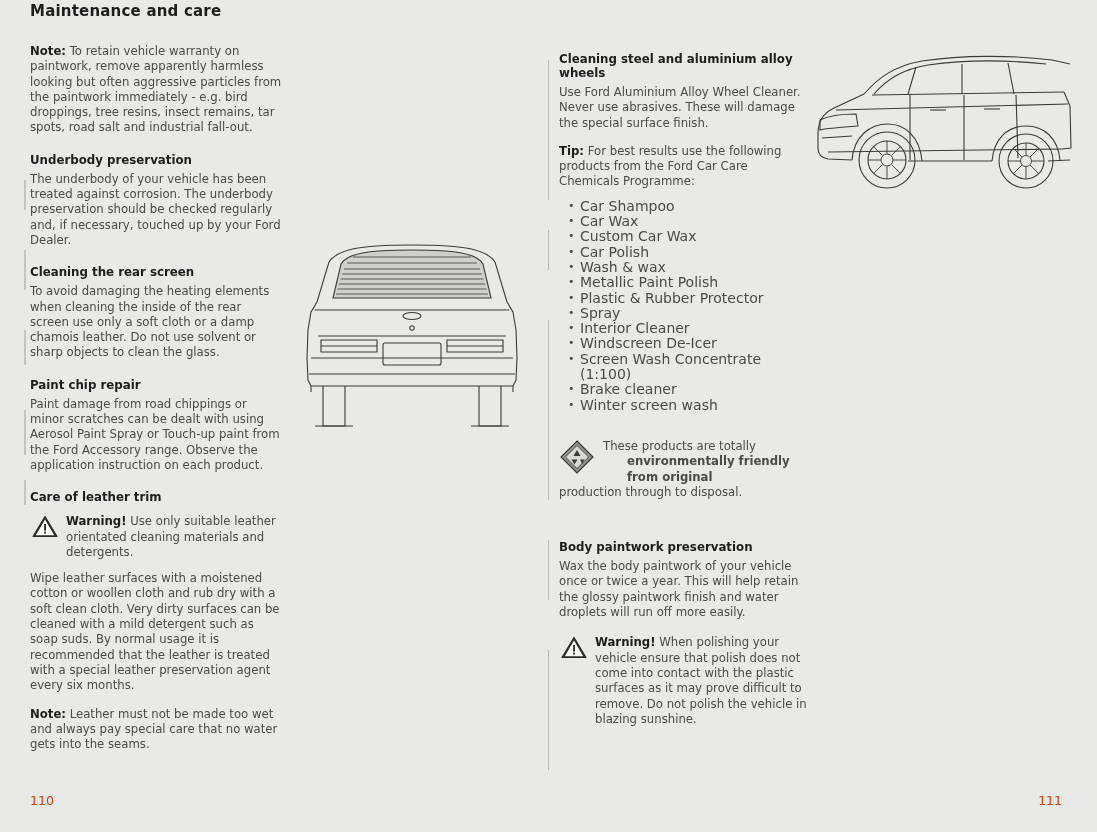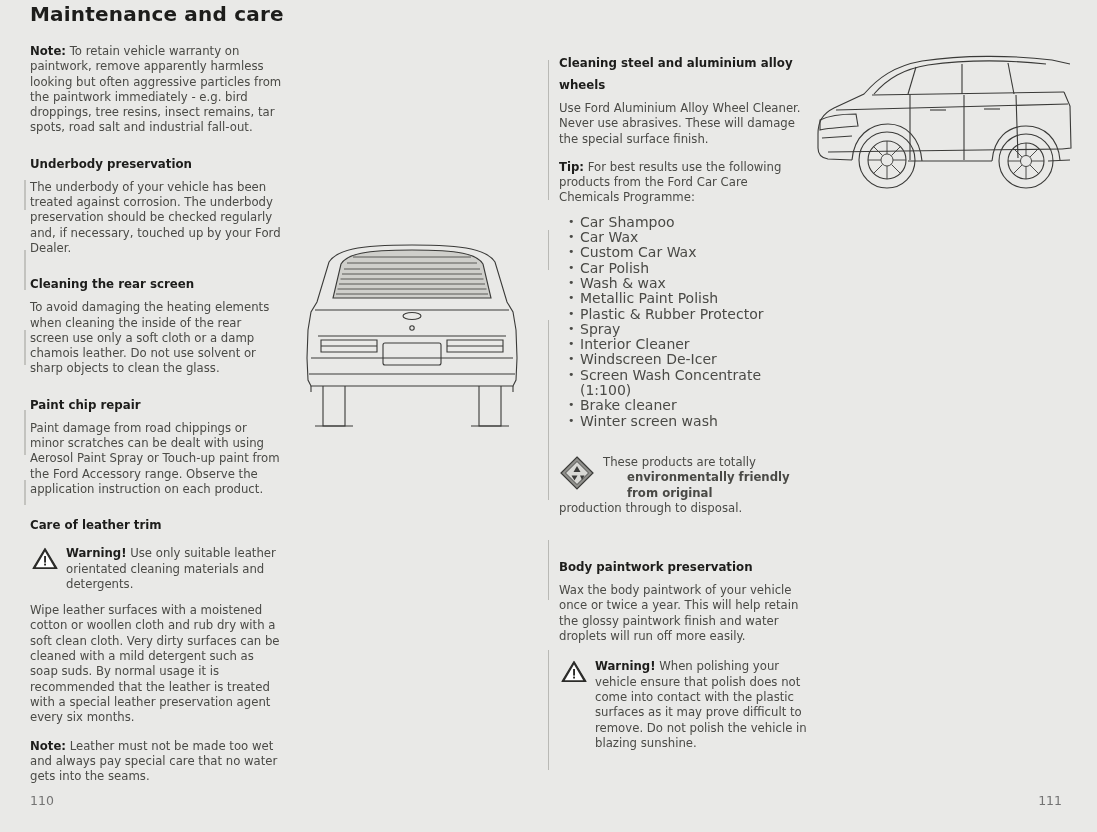--- a/index.html
+++ b/index.html
@@ -17,21 +17,21 @@
   }
   .page {
     position: absolute;
     inset: 0;
     background: #e9e9e7;
   }
   .spread-title {
     position: absolute;
     left: 30px;
     top: 2px;
-    font-size: 20px;
+    font-size: 15px;
     font-weight: bold;
     color: #1d1d1b;
     letter-spacing: 0.2px;
   }
   .col {
     position: absolute;
     font-size: 11.7px;
     line-height: 15.3px;
     color: #4a4a46;
   }
@@ -43,21 +43,21 @@
   .col-right {
     left: 559px;
     top: 52px;
     width: 250px;
   }
   h3.sub {
     font-size: 11.8px;
     font-weight: bold;
     color: #1d1d1b;
     margin: 17px 0 5px 0;
-    line-height: 22px;
+    line-height: 14px;
   }
   h3.sub.first { margin-top: 0; }
   p.para {
     margin: 0 0 0 0;
     padding: 0;
   }
   p.para + p.para { margin-top: 13px; }
   .lead { font-weight: bold; color: #1d1d1b; }
   ul.prodlist {
     list-style: none;
@@ -105,21 +105,21 @@
   .eco-text {
     margin: 0;
     padding-left: 0;
   }
   .eco-text .indent1 { display: block; padding-left: 44px; }
   .eco-text .indent2 { display: block; padding-left: 68px; font-weight: bold; }
   .folio {
     position: absolute;
     bottom: 24px;
     font-size: 12.5px;
-    color: #737373;
+    color: #c2410c;
   }
   .folio-left { left: 30px; }
   .folio-right { right: 35px; }
   .gutter {
     position: absolute;
     left: 548px;
     top: 0;
     bottom: 0;
     width: 1px;
   }

